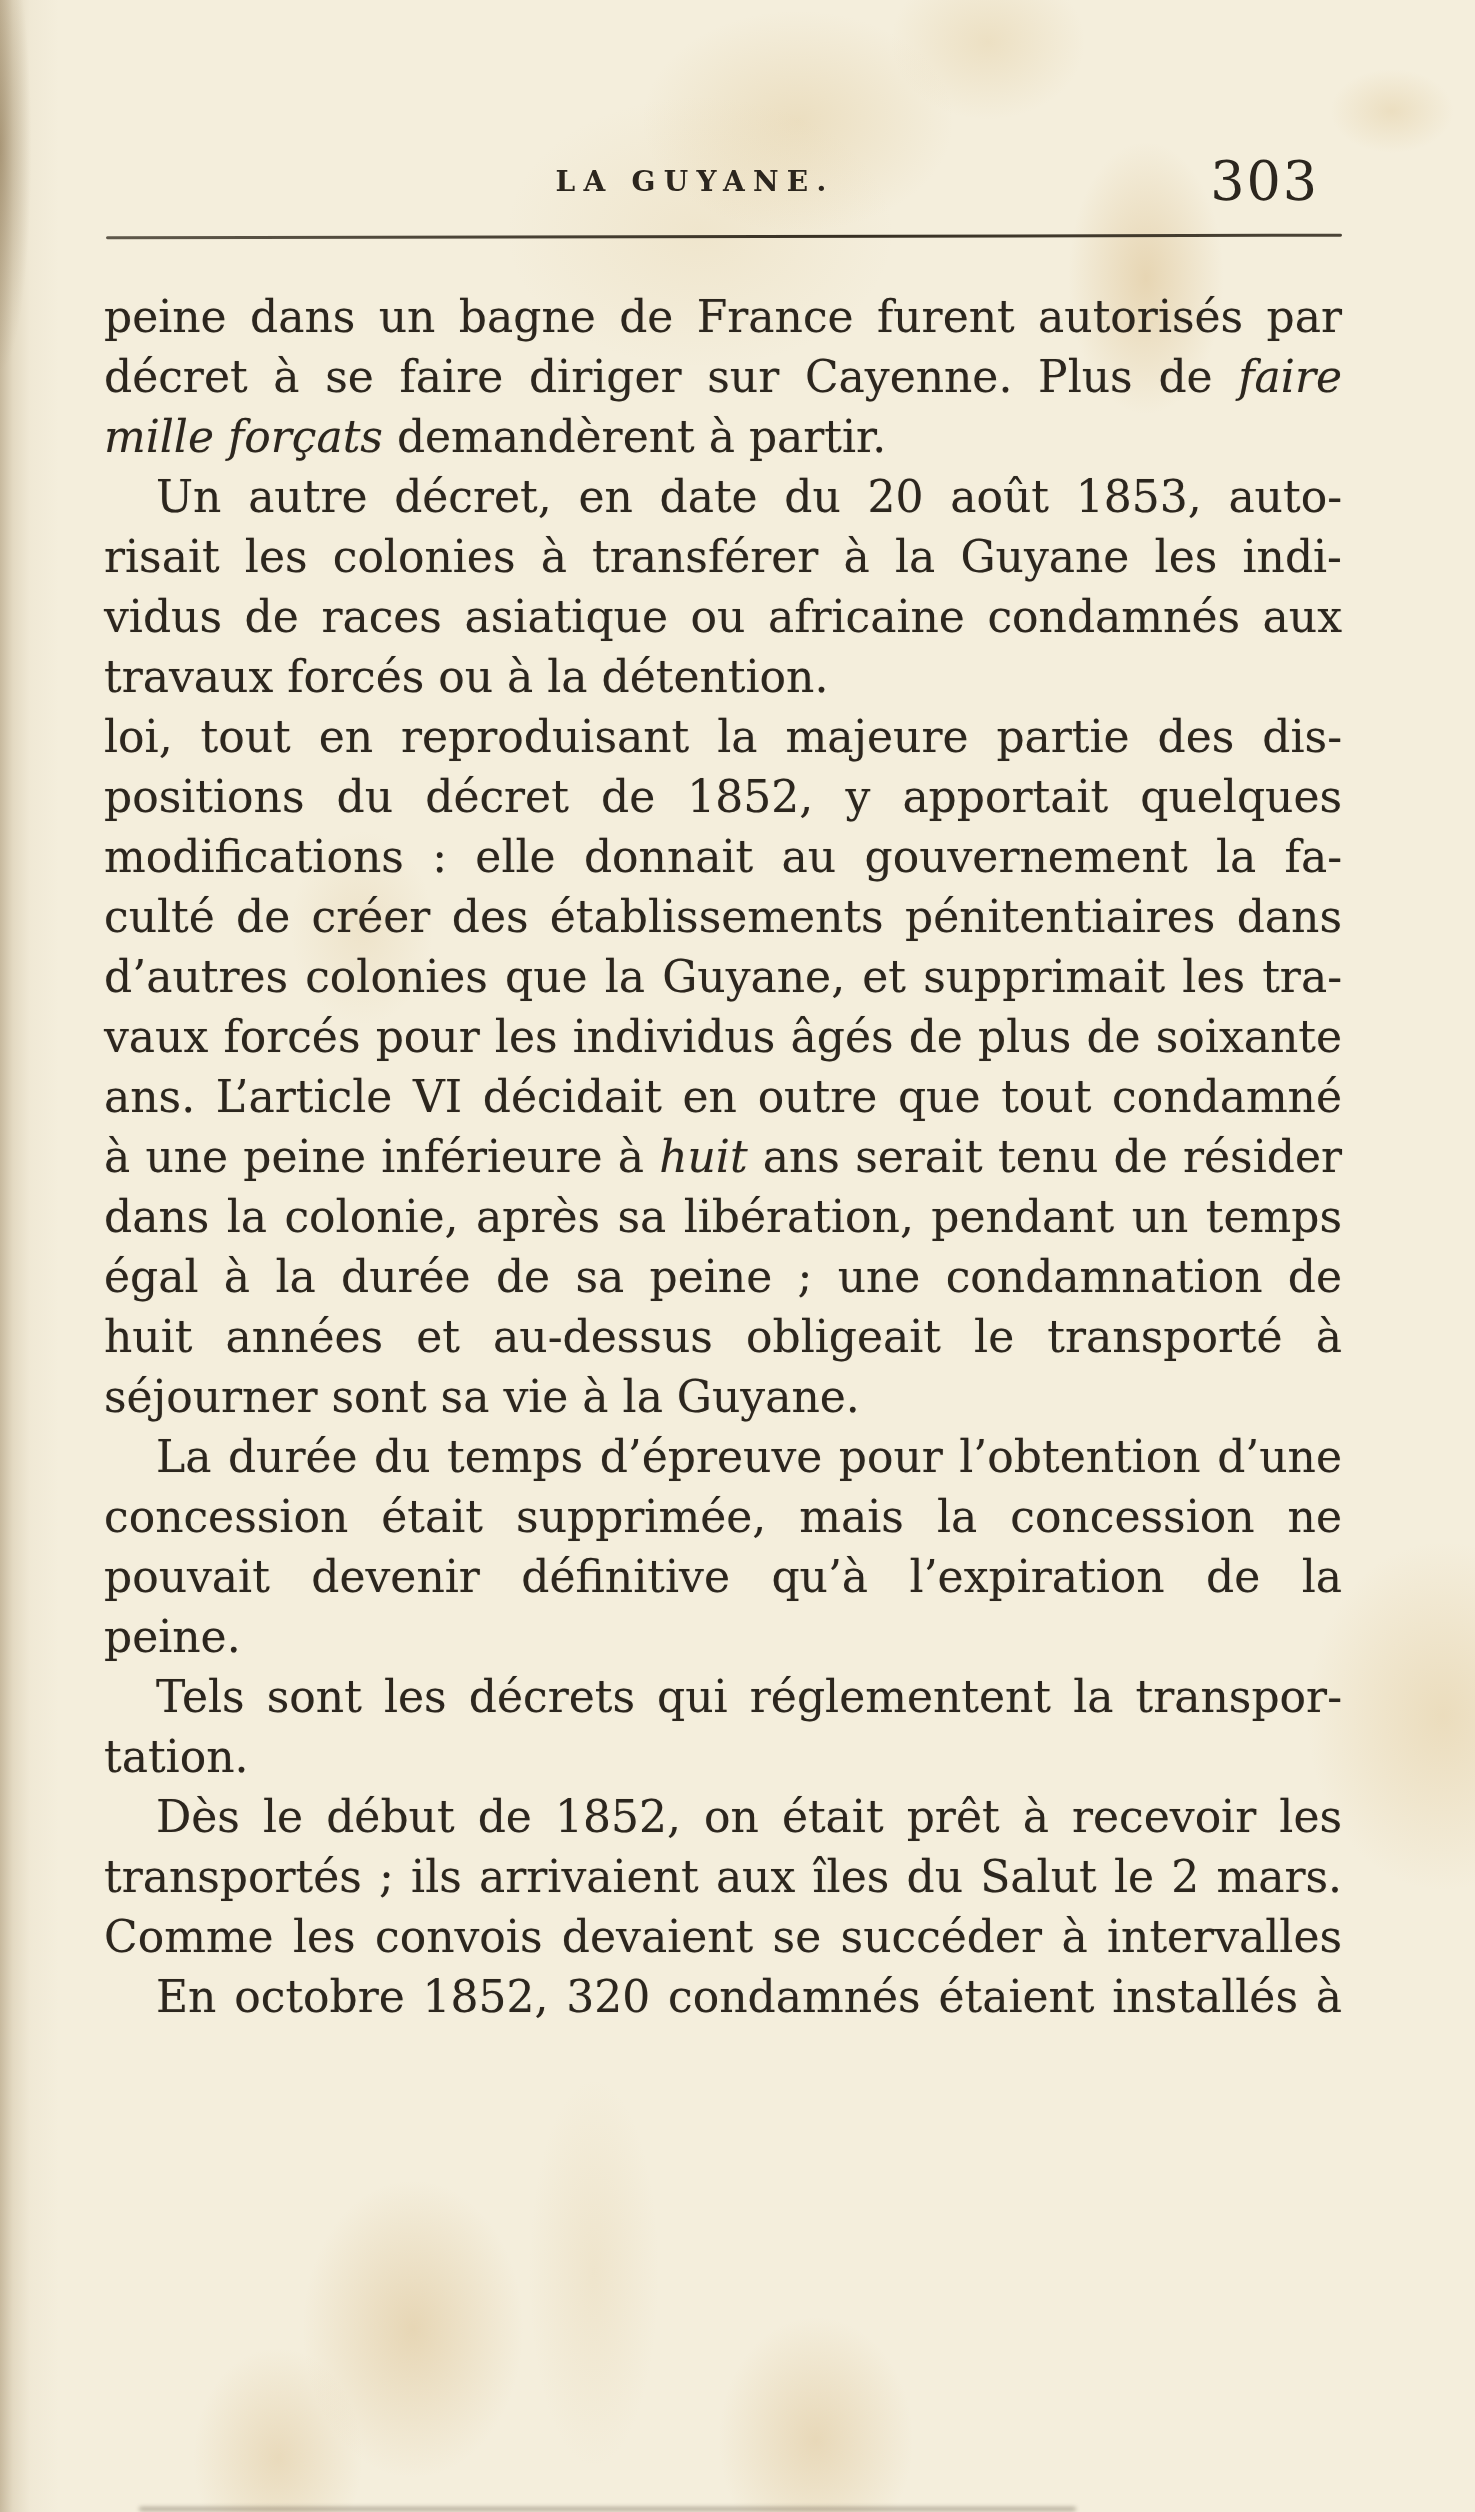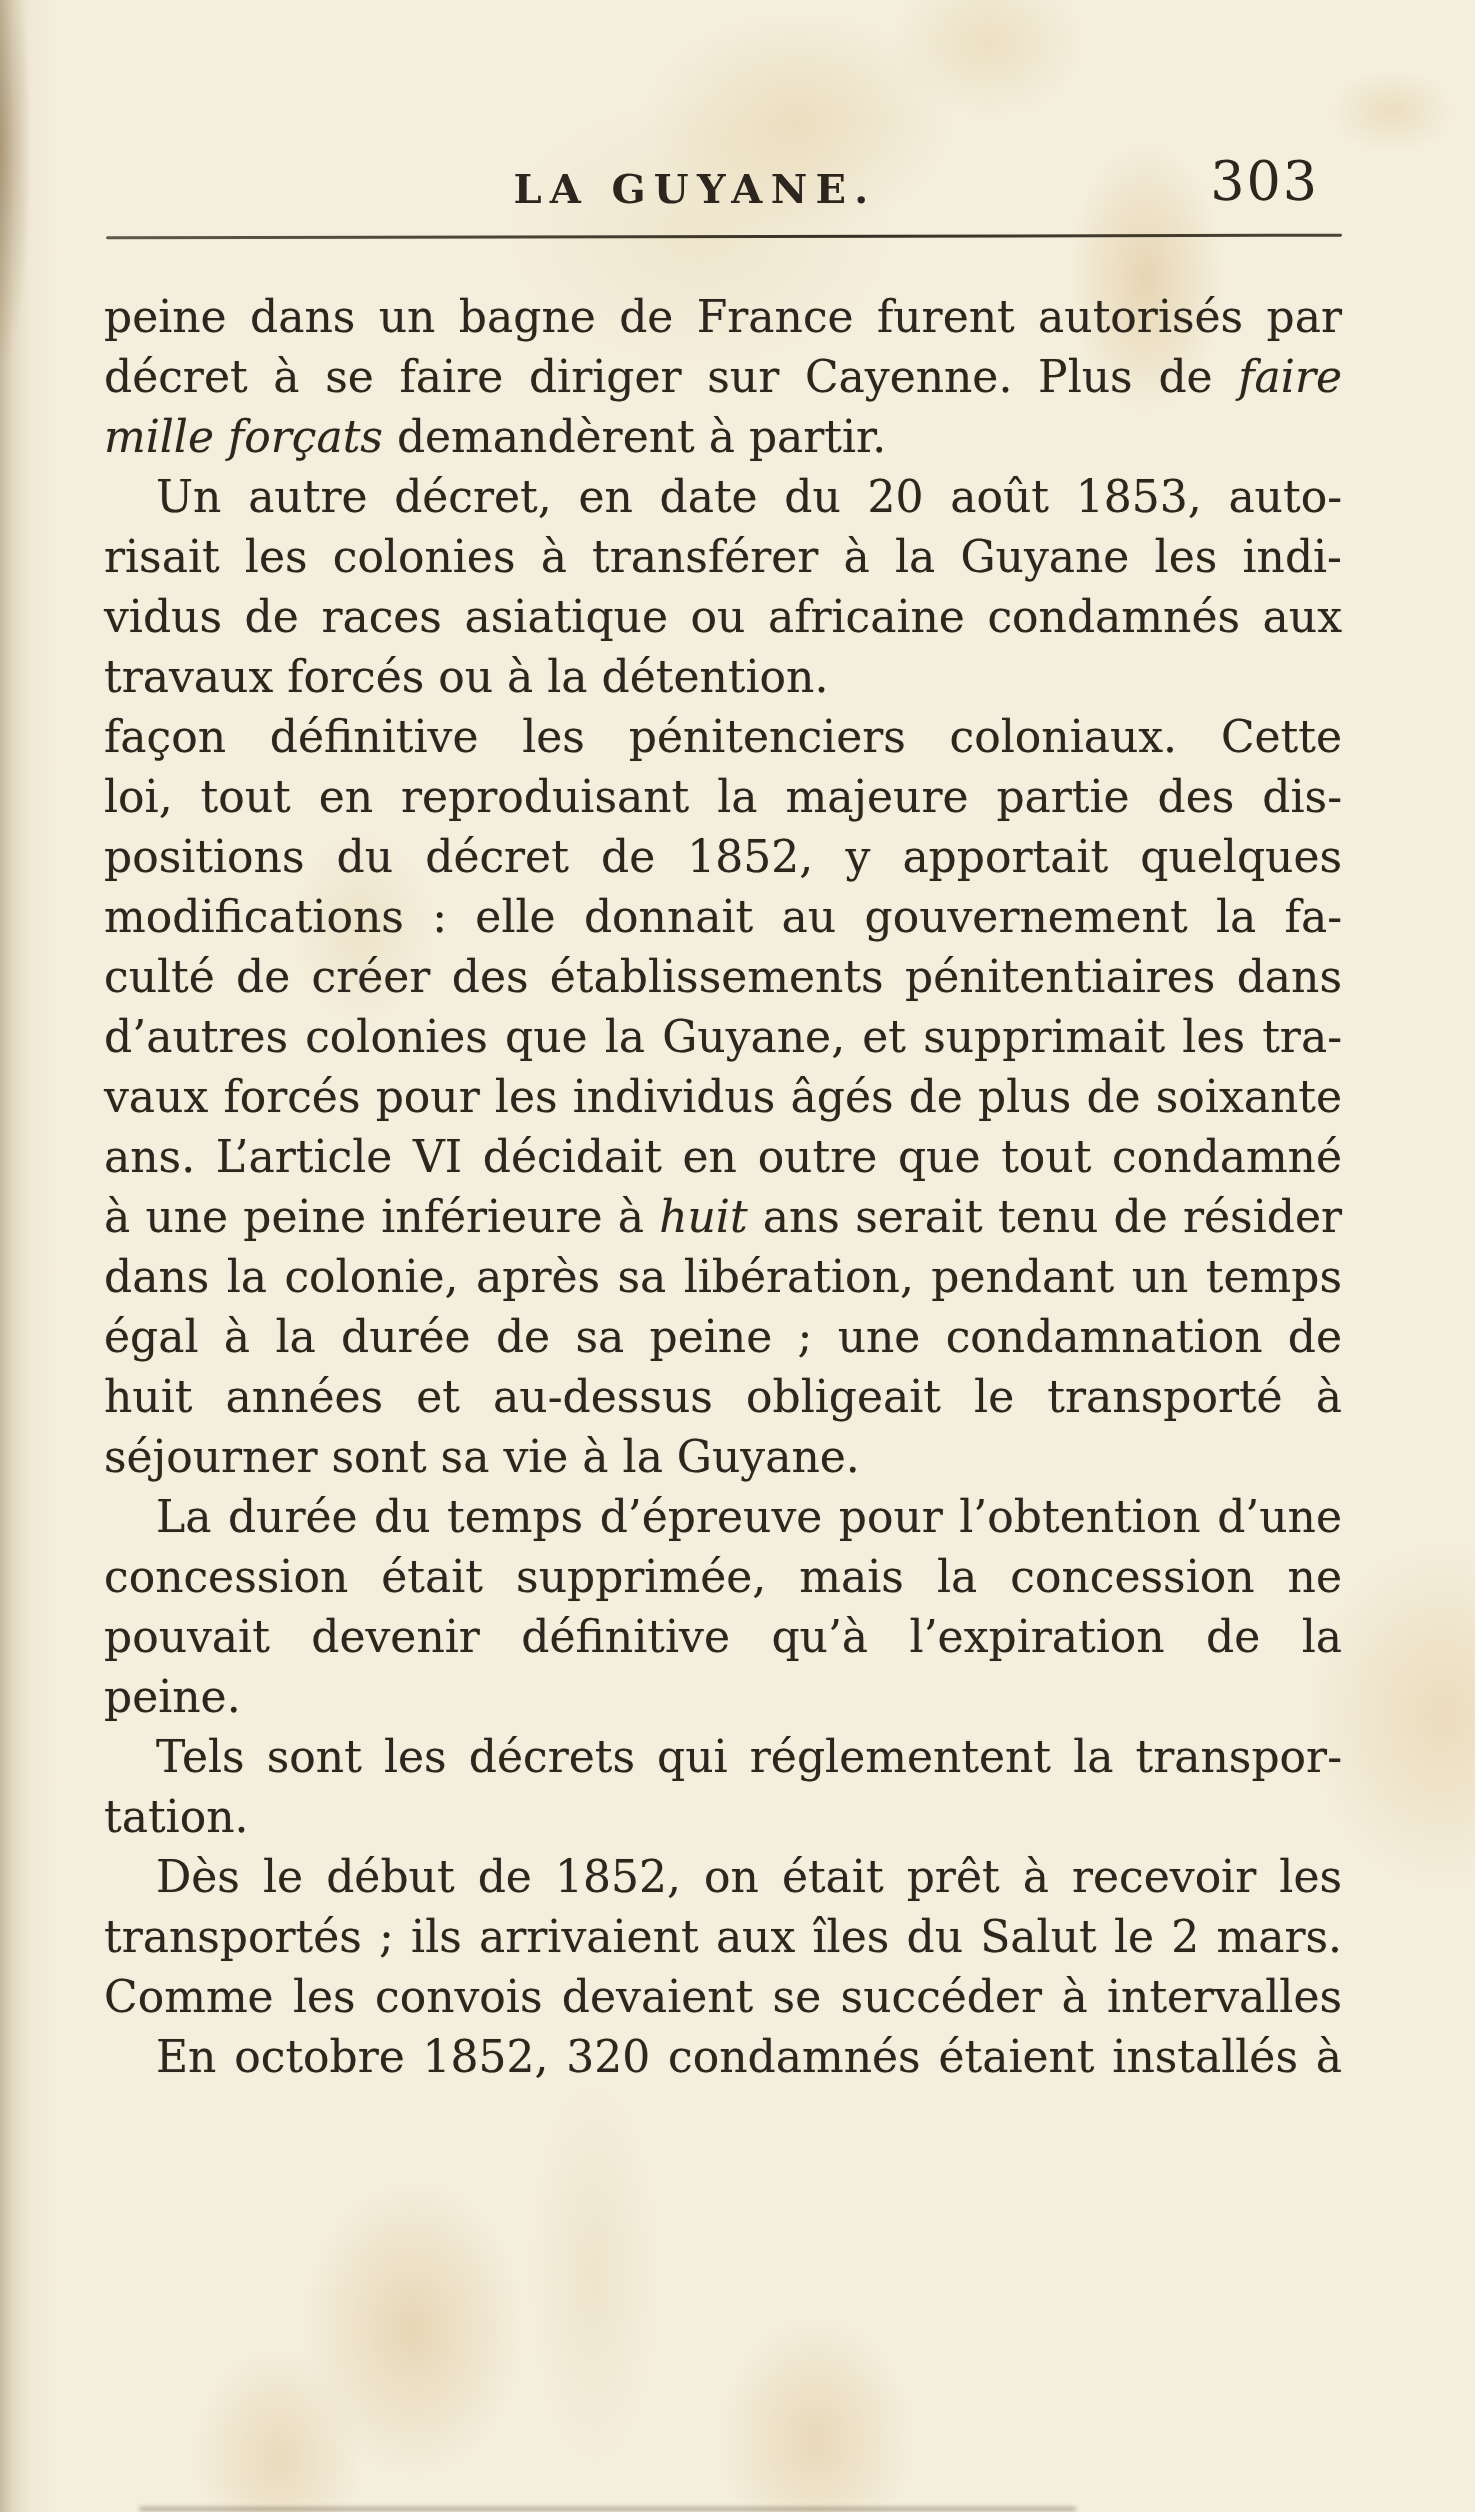--- a/index.html
+++ b/index.html
@@ -30,21 +30,21 @@
       
       linear-gradient(to right, rgba(138,113,73,0.42) 0px, rgba(160,135,90,0.20) 13px, rgba(190,170,130,0.08) 30px, rgba(0,0,0,0) 59px);
   }
 
   .running-title {
     position: absolute;
     top: 165px;
     left: 106px;
     width: 1178px;
     text-align: center;
-    font-size: 40px;
+    font-size: 28px;
     font-weight: bold;
     letter-spacing: 8.3px;
     white-space: nowrap;
   }
 
   .page-number {
     position: absolute;
     top: 150px;
     right: 156px;
     font-size: 54px;
@@ -111,21 +111,20 @@
         <div class="line"><span class="seg">décret à se faire diriger sur Cayenne. Plus de </span><span class="seg it">faire</span></div>
         <div class="line last"><span class="seg it">mille forçats</span><span class="seg"> demandèrent à partir.</span></div>
       </div>
       <div class="para">
         <div class="line indent"><span class="seg">Un autre décret, en date du 20 août 1853, auto-</span></div>
         <div class="line"><span class="seg">risait les colonies à transférer à la Guyane les indi-</span></div>
         <div class="line"><span class="seg">vidus de races asiatique ou africaine condamnés aux</span></div>
         <div class="line last"><span class="seg">travaux forcés ou à la détention.</span></div>
       </div>
       <div class="para">
-        <div class="line"><span class="seg">façon définitive les pénitenciers coloniaux. Cette</span></div>
         <div class="line"><span class="seg">loi, tout en reproduisant la majeure partie des dis-</span></div>
         <div class="line"><span class="seg">positions du décret de 1852, y apportait quelques</span></div>
         <div class="line"><span class="seg">modifications : elle donnait au gouvernement la fa-</span></div>
         <div class="line"><span class="seg">culté de créer des établissements pénitentiaires dans</span></div>
         <div class="line"><span class="seg">d’autres colonies que la Guyane, et supprimait les tra-</span></div>
         <div class="line"><span class="seg">vaux forcés pour les individus âgés de plus de soixante</span></div>
         <div class="line"><span class="seg">ans. L’article VI décidait en outre que tout condamné</span></div>
         <div class="line"><span class="seg">à une peine inférieure à </span><span class="seg it">huit</span><span class="seg"> ans serait tenu de résider</span></div>
         <div class="line"><span class="seg">dans la colonie, après sa libération, pendant un temps</span></div>
         <div class="line"><span class="seg">égal à la durée de sa peine ; une condamnation de</span></div>

